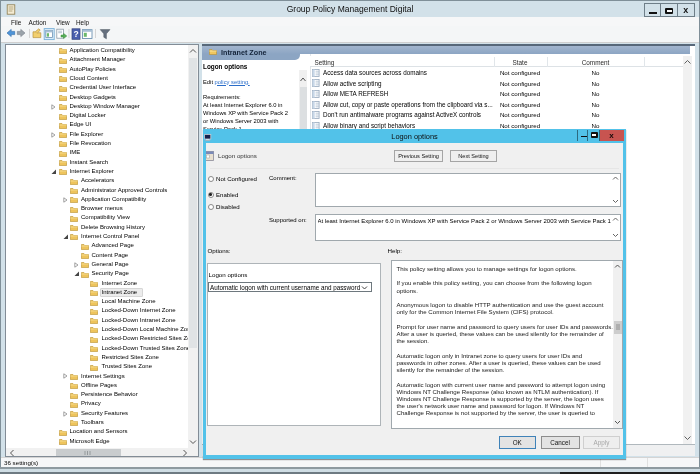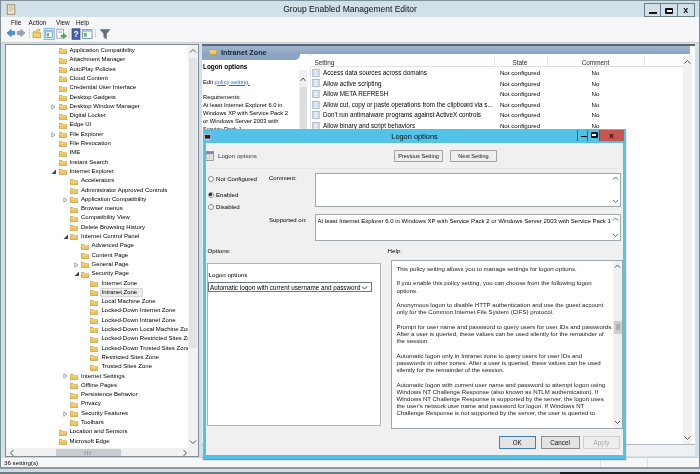--- a/index.html
+++ b/index.html
@@ -10,21 +10,21 @@
 </style></head><body>
 
 <div class="a" style="left:0;top:0;width:700px;height:474px;border:1px solid #7f8f98"></div>
 <div class="a" style="left:1px;top:1px;width:698px;height:16px;background:#d2e1e9"></div>
 <svg class="a" style="left:6px;top:4px" width="10" height="11" viewBox="0 0 10 11">
 <rect x="1.2" y="0.8" width="7.6" height="9.4" fill="#f4ecd4" stroke="#8a7a4a" stroke-width="0.8"></rect>
 <line x1="2.6" y1="3" x2="7.4" y2="3" stroke="#9a8a5a" stroke-width="0.7"></line>
 <line x1="2.6" y1="5" x2="7.4" y2="5" stroke="#9a8a5a" stroke-width="0.7"></line>
 <line x1="2.6" y1="7" x2="6.4" y2="7" stroke="#9a8a5a" stroke-width="0.7"></line>
 </svg>
-<div class="a txt" style="left:0;top:4px;width:700px;text-align:center;font-size:8.5px;color:#101010">Group Enabled Management Editor</div>
+<div class="a txt" style="left:0;top:4px;width:700px;text-align:center;font-size:8.5px;color:#101010">Group Policy Management Digital</div>
 <div class="a" style="left:644px;top:3px;width:51px;height:14px;border:1px solid #6e7e88;display:flex">
 <div style="width:17px;border-right:1px solid #6e7e88;position:relative">
       <div style="position:absolute;left:4px;top:8px;width:8px;height:2px;background:#111"></div>
     </div>
 <div style="width:17px;border-right:1px solid #6e7e88;position:relative">
       <div style="position:absolute;left:4px;top:3.5px;width:8px;height:6px;background:#111;border-radius:1px"></div>
       <div style="position:absolute;left:5.5px;top:5.5px;width:5px;height:2px;background:#fff"></div>
     </div>
 <div style="width:17px;position:relative;font-size:9px;font-weight:bold;color:#111;text-align:center;line-height:13px">x</div>
 </div>

